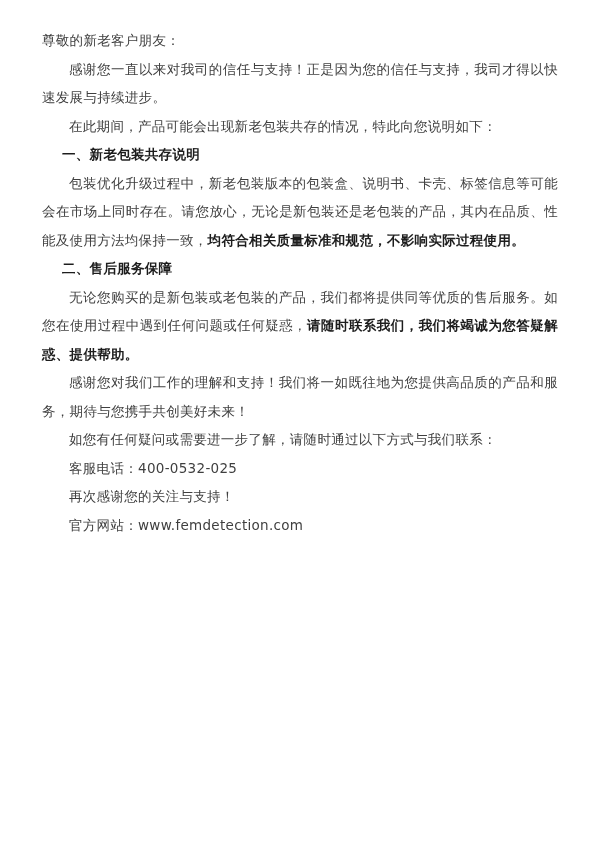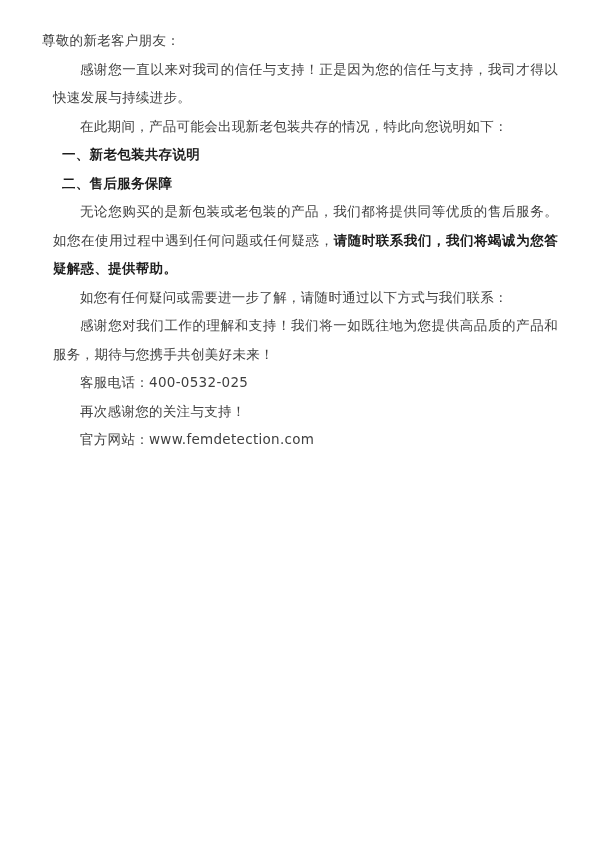--- a/index.html
+++ b/index.html
@@ -17,21 +17,21 @@
     top: 26px;
     width: 516px;
     font-size: 13.5px;
     line-height: 28.5px;
     color: #3f3f3f;
     text-align: justify;
     letter-spacing: 0.3px;
   }
   .doc p { margin: 0; }
   .salutation { text-indent: 0; }
-  p.body { text-indent: 2em; margin-left: 11px; }
+  p.body { text-indent: 2em; }
   p.heading { text-indent: 0; font-weight: bold; color: #1d1d1d; margin-left: 20px; }
   .bold { font-weight: bold; color: #1d1d1d; }
   .signature {
     position: absolute;
     right: 53px;
     top: 706px;
     text-align: right;
     font-size: 13.5px;
     line-height: 31px;
     color: #3f3f3f;
@@ -60,24 +60,25 @@
 <body>
 
 <div class="page">
 
   <div class="doc">
     <p class="salutation">尊敬的新老客户朋友：</p>
     <div id="paragraphs">
         <p class="body"><span>感谢您一直以来对我司的信任与支持！正是因为您的信任与支持，我司才得以快速发展与持续进步。</span></p>
         <p class="body"><span>在此期间，产品可能会出现新老包装共存的情况，特此向您说明如下：</span></p>
         <p class="heading"><span class="bold">一、新老包装共存说明</span></p>
+        <p class="body"><span>包装优化升级过程中，新老包装版本的包装盒、说明书、卡壳、标签信息等可能会在市场上同时存在。请您放心，无论是新包装还是老包装的产品，其内在品质、性能及使用方法均保持一致，</span><span class="bold">均符合相关质量标准和规范，不影响实际过程使用。</span></p>
         <p class="heading"><span class="bold">二、售后服务保障</span></p>
         <p class="body"><span>无论您购买的是新包装或老包装的产品，我们都将提供同等优质的售后服务。如您在使用过程中遇到任何问题或任何疑惑，</span><span class="bold">请随时联系我们，我们将竭诚为您答疑解惑、提供帮助。</span></p>
+        <p class="body"><span>感谢您对我们工作的理解和支持！我们将一如既往地为您提供高品质的产品和服务，期待与您携手共创美好未来！</span></p>
         <p class="body"><span>如您有任何疑问或需要进一步了解，请随时通过以下方式与我们联系：</span></p>
-        <p class="body"><span>感谢您对我们工作的理解和支持！我们将一如既往地为您提供高品质的产品和服务，期待与您携手共创美好未来！</span></p>
         <p class="body"><span>客服电话：400-0532-025</span></p>
         <p class="body"><span>再次感谢您的关注与支持！</span></p>
         <p class="body"><span>官方网站：www.femdetection.com</span></p>
       </div>
   </div>
 
   <div class="signature">
     <p>上海飞测生物科技有限公司</p>
     <p class="date">2024年5月1日</p>
   </div>

